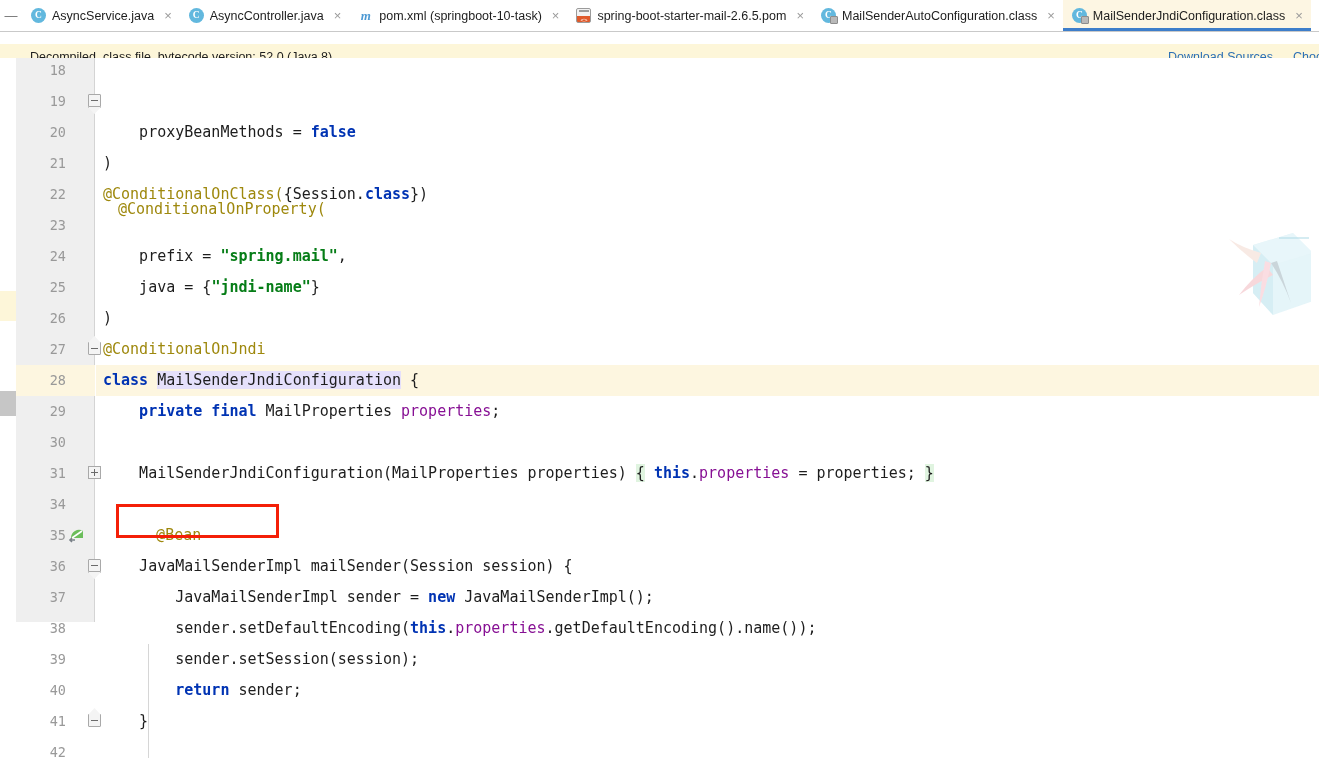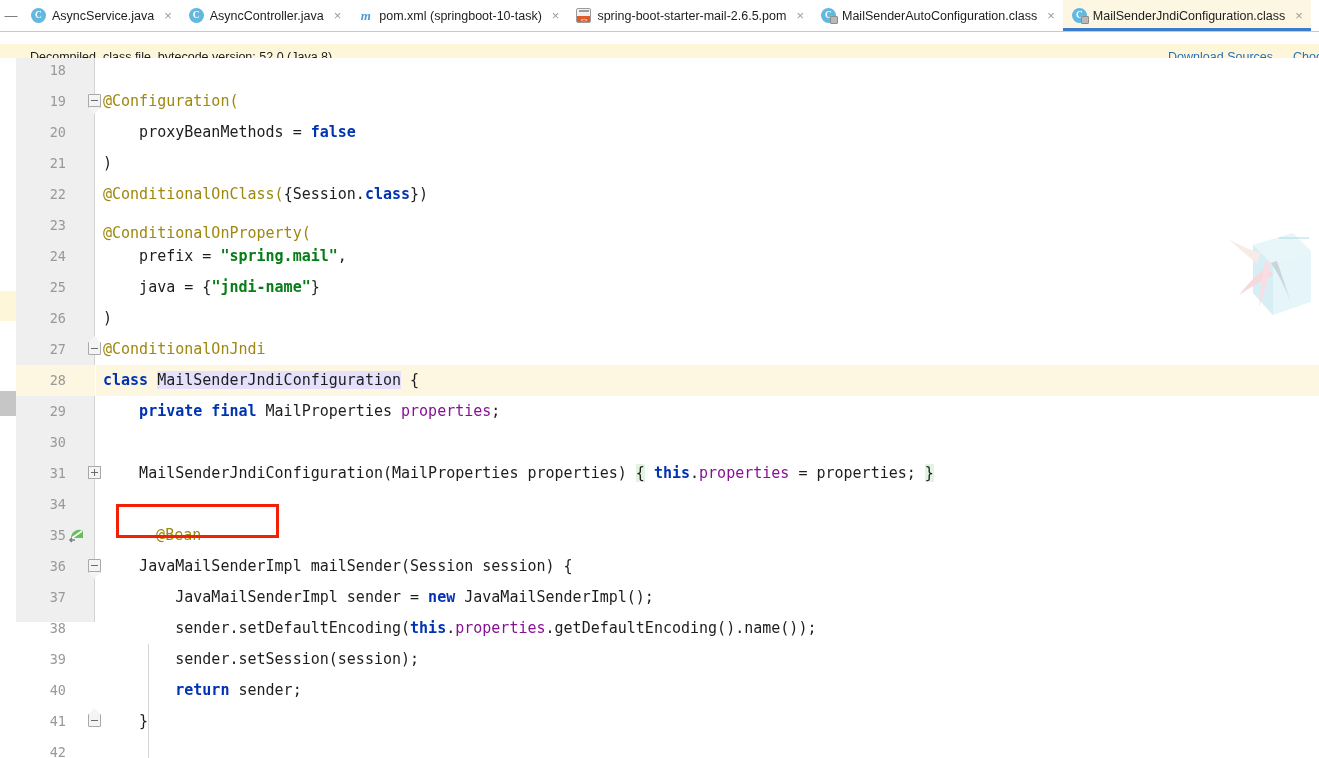--- a/index.html
+++ b/index.html
@@ -458,25 +458,24 @@
         <div class="fold minus start" style="left: 88px; top: 501px;">
           <span class="tip"></span>
         </div>
         <div class="fold minus end" style="left: 88px; top: 656px;">
           <span class="tip"></span>
         </div>
       </div>
 
     <div id="code">
         <div class="code-row" style="top: -3px;"><span class="code-text"></span></div>
-        <div class="code-row" style="top: 28px;"><span class="code-text"><span class="ann">@Configuration(</span></span></div>
         <div class="code-row" style="top: 59px;"><span class="code-text"><span class="pln">    proxyBeanMethods = </span><span class="k">false</span></span></div>
         <div class="code-row" style="top: 90px;"><span class="code-text"><span class="pln">)</span></span></div>
         <div class="code-row" style="top: 121px;"><span class="code-text"><span class="ann">@ConditionalOnClass(</span><span class="pln">{Session.</span><span class="k">class</span><span class="pln">})</span></span></div>
-        <div class="code-row" style="top: 160px;"><span class="code-text"><span class="ann">@ConditionalOnProperty(</span></span></div>
+        <div class="code-row" style="top: 136px; margin-left: 15px;"><span class="code-text"><span class="ann">@ConditionalOnProperty(</span></span></div>
         <div class="code-row" style="top: 183px;"><span class="code-text"><span class="pln">    prefix = </span><span class="str">"spring.mail"</span><span class="pln">,</span></span></div>
         <div class="code-row" style="top: 214px;"><span class="code-text"><span class="pln">    java = {</span><span class="str">"jndi-name"</span><span class="pln">}</span></span></div>
         <div class="code-row" style="top: 245px;"><span class="code-text"><span class="pln">)</span></span></div>
         <div class="code-row" style="top: 276px;"><span class="code-text"><span class="ann">@ConditionalOnJndi</span></span></div>
         <div class="code-row caret" style="top: 307px;"><span class="code-text"><span class="k">class </span><span class="pln hl-ident">MailSenderJndiConfiguration</span><span class="pln"> {</span></span></div>
         <div class="code-row" style="top: 338px;"><span class="code-text"><span class="k">    private final </span><span class="pln">MailProperties </span><span class="fld">properties</span><span class="pln">;</span></span></div>
         <div class="code-row" style="top: 369px;"><span class="code-text"></span></div>
         <div class="code-row" style="top: 400px;"><span class="code-text"><span class="pln">    MailSenderJndiConfiguration(MailProperties properties) </span><span class="pln hl-brace">{</span><span class="pln"> </span><span class="k">this</span><span class="pln">.</span><span class="fld">properties</span><span class="pln"> = properties; </span><span class="pln hl-brace">}</span></span></div>
         <div class="code-row" style="top: 431px;"><span class="code-text"></span></div>
         <div class="code-row" style="top: 462px; padding-left: 17px;"><span class="code-text"><span class="ann">    @Bean</span></span></div>

